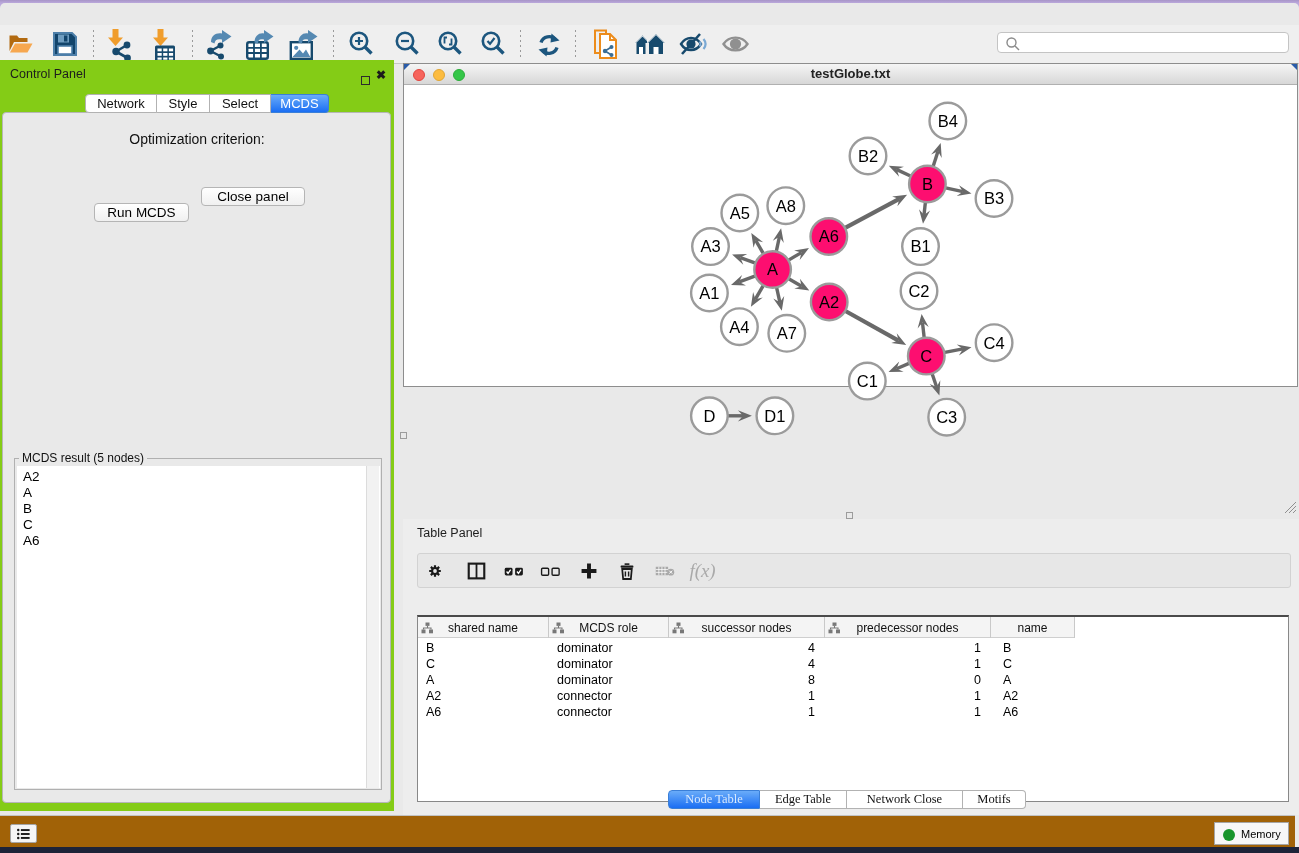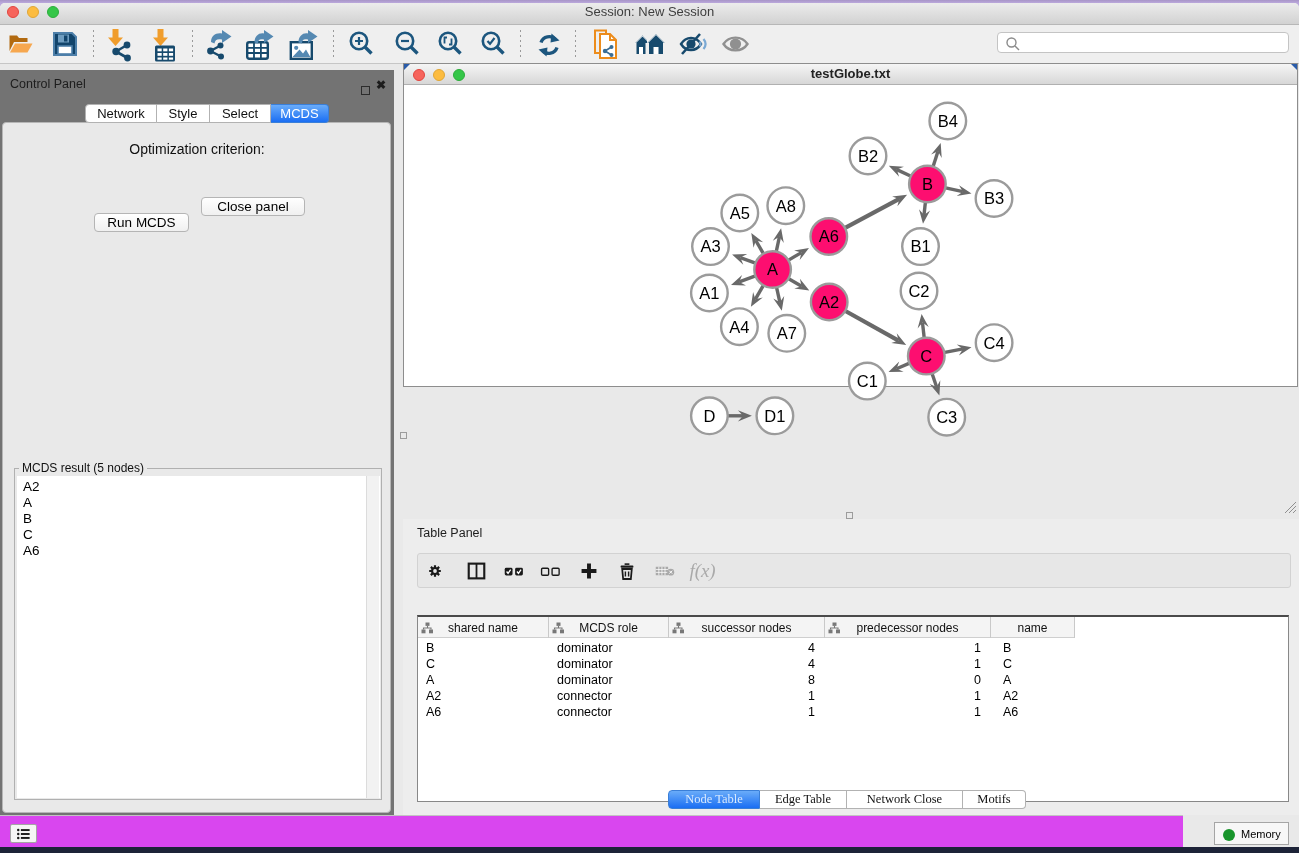--- a/index.html
+++ b/index.html
@@ -14,21 +14,21 @@
 #titlebar .t1 { left:6.5px;  background:#f6645c; border:0.5px solid #e2453f; }
 #titlebar .t2 { left:26.5px; background:#fcbc40; border:0.5px solid #e0a636; }
 #titlebar .t3 { left:46.5px; background:#35c648; border:0.5px solid #2dad3c; }
 #titletext { left:0; top:1px; width:1299px; text-align:center; font-size:13px; color:#3e3e3e; }
 #toolbar { left:0; top:22px; width:1299px; height:39px; background:#efefef; border-bottom:1px solid #c6c6c6; }
 .sep { top:5px; width:1px; height:28px;
   background-image:linear-gradient(#9a9a9a 2px, transparent 2px); background-size:1px 5px; }
 #searchbox { left:997px; top:7px; width:292px; height:21px; background:#fff; border:1px solid #c4c4c4; border-radius:4px; }
 
 
-#cpanel { left:0; top:67px; width:394px; height:751px; background:#737373; }
+#cpanel { left:0; top:57px; width:394px; height:751px; background:#84cc16; }
 #cpanel h1 { left:10px; top:7px; font-size:12.5px; font-weight:normal; color:#1d1d1d; position:absolute; }
 .winbtns { position:absolute; }
 .sqbtn { width:9px; height:9px; border:1.5px solid #2c2c2c; display:inline-block; }
 .tabs { display:flex; position:absolute; height:19px;padding-left:7px; }
 .tab { border:1px solid #b2b2b2; border-left:none; background:#fff; color:#111; font-size:13px;
    text-align:center; line-height:17px; }
 .tab.first { border-left:1px solid #b2b2b2; border-radius:4px 0 0 4px; }
 .tab.last { border-radius:0 4px 4px 0; }
 .tab.sel { background:linear-gradient(#6aacf9,#1a6ef3); color:#fff; border-color:#3a7fd8; }
 #cptabs { left:78px; top:34px; }
@@ -42,21 +42,21 @@
   border-radius:4px; font-size:13.5px; color:#000; text-align:center; line-height:17px; }
 #btnrun { left:94px; top:127px; width:95px;margin-top:16px; }
 #btnclose { left:201px; top:127px; width:104px; }
 #fieldset { left:14px; top:398px; width:368px; height:332px; border:1px solid #b0b0b0; }
 #fieldlegend { position:absolute; left:4px; top:-8px; background:#e9e9e9; font-size:12px; color:#111; padding:0 3px; }
 #mcdslist { position:absolute; left:2px; top:7px; width:363px; height:322px; background:#fff;
   font-size:13.5px; line-height:16px; color:#000; padding:3px 0 0 6px; }
 #mcdsscroll { position:absolute; right:2px; top:7px; width:13px; height:322px; background:#f2f2f2; border-left:1px solid #dcdcdc; }
 
 
-#statusbar { left:0; top:812px; width:1183px; height:32px; background:#d946ef; border-top:1px solid #c3c3c3; }
+#statusbar { left:0; top:812px; width:1295px; height:32px; background:#a16207; border-top:1px solid #c3c3c3; }
 #sb-left { left:10px; top:8px; width:27px; height:19px; border:1px solid #a5a5a5; border-radius:2px; background:#f5f5f5; }
 #sb-mem { left:1214px; top:6px; width:75px; height:23px; border:1px solid #a5a5a5; background:#f7f7f7; font-size:11px; color:#000; }
 #sb-mem .dot { position:absolute; left:8px; top:5.5px; width:12px; height:12px; border-radius:50%; background:#18952c; }
 #sb-mem .txt { position:absolute; left:26px; top:5px; }
 
 
 #gwin { left:403px; top:60px; width:895px; height:324px; background:#fff; border:1px solid #8d8d8d; }
 #gtitle { left:0; top:0; width:893px; height:21px; background:linear-gradient(#f5f5f5,#d7d7d7); border-bottom:1px solid #b0b0b0; }
 #gtitle .t1 { left:9px; background:#f6645c; border:0.5px solid #e2453f; }
 #gtitle .t2 { left:29px; background:#fcbc40; border:0.5px solid #e0a636; }
@@ -79,26 +79,20 @@
 #ttabs .tab.sel { color:#d9eafe; }
 #ttabs .tabs { left:258px; top:0;font-family:Liberation Serif, serif; }
 
 
 .icon { position:absolute; }
 </style>
 </head>
 <body>
 <div class="abs" id="wallpaper-top"></div>
 <div class="abs" id="mainwin">
-  <div class="abs" id="titlebar">
-    <div class="abs tl t1"></div>
-      <div class="abs tl t2"></div>
-      <div class="abs tl t3"></div>
-    <div class="abs" id="titletext">Session: New Session</div>
-  </div>
   <div class="abs" id="toolbar">
 
     <div class="abs sep" style="left:93px"></div>
     <div class="abs sep" style="left:192px"></div>
     <div class="abs sep" style="left:333px"></div>
     <div class="abs sep" style="left:520px"></div>
     <div class="abs sep" style="left:575px"></div>
     <div class="abs" id="toolbar-icons">
 
 <svg class="icon" style="left:7px;top:5px;" width="28" height="28" viewBox="0 0 28 28">

